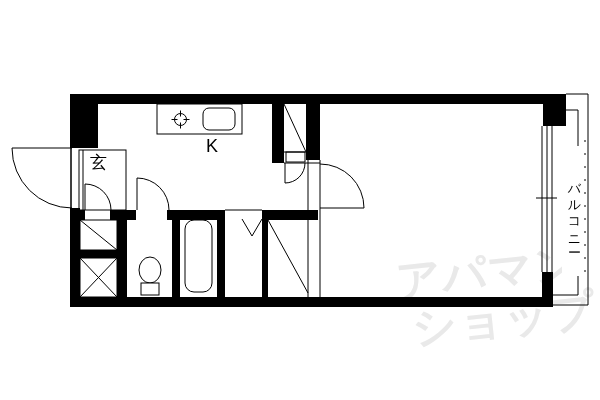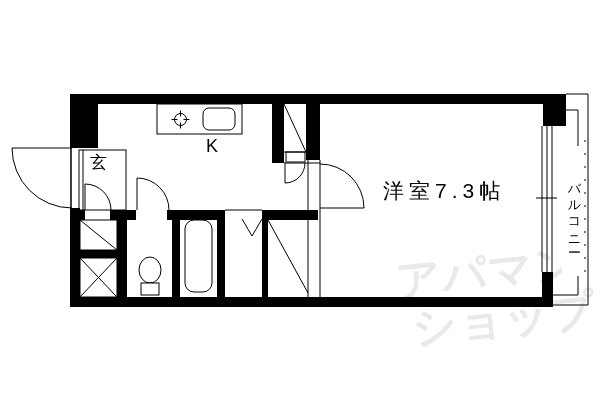--- a/index.html
+++ b/index.html
@@ -154,16 +154,15 @@
       <rect x="117" y="220" width="10" height="77"></rect>
       <rect x="172" y="220" width="8" height="77"></rect>
       <rect x="217" y="220" width="8" height="77"></rect>
       <rect x="262" y="220" width="6" height="77"></rect>
       <rect x="80" y="250" width="37" height="8"></rect>
     </g>
   </svg>
 
   <div class="lbl" id="genkan-label">玄</div>
   <div class="lbl" id="kitchen-label">K</div>
-  <div class="lbl" id="room-label">洋室7.3帖</div>
   <div class="lbl" id="balcony-label">バルコニー</div>
 
 </div>
 
 </body></html>

